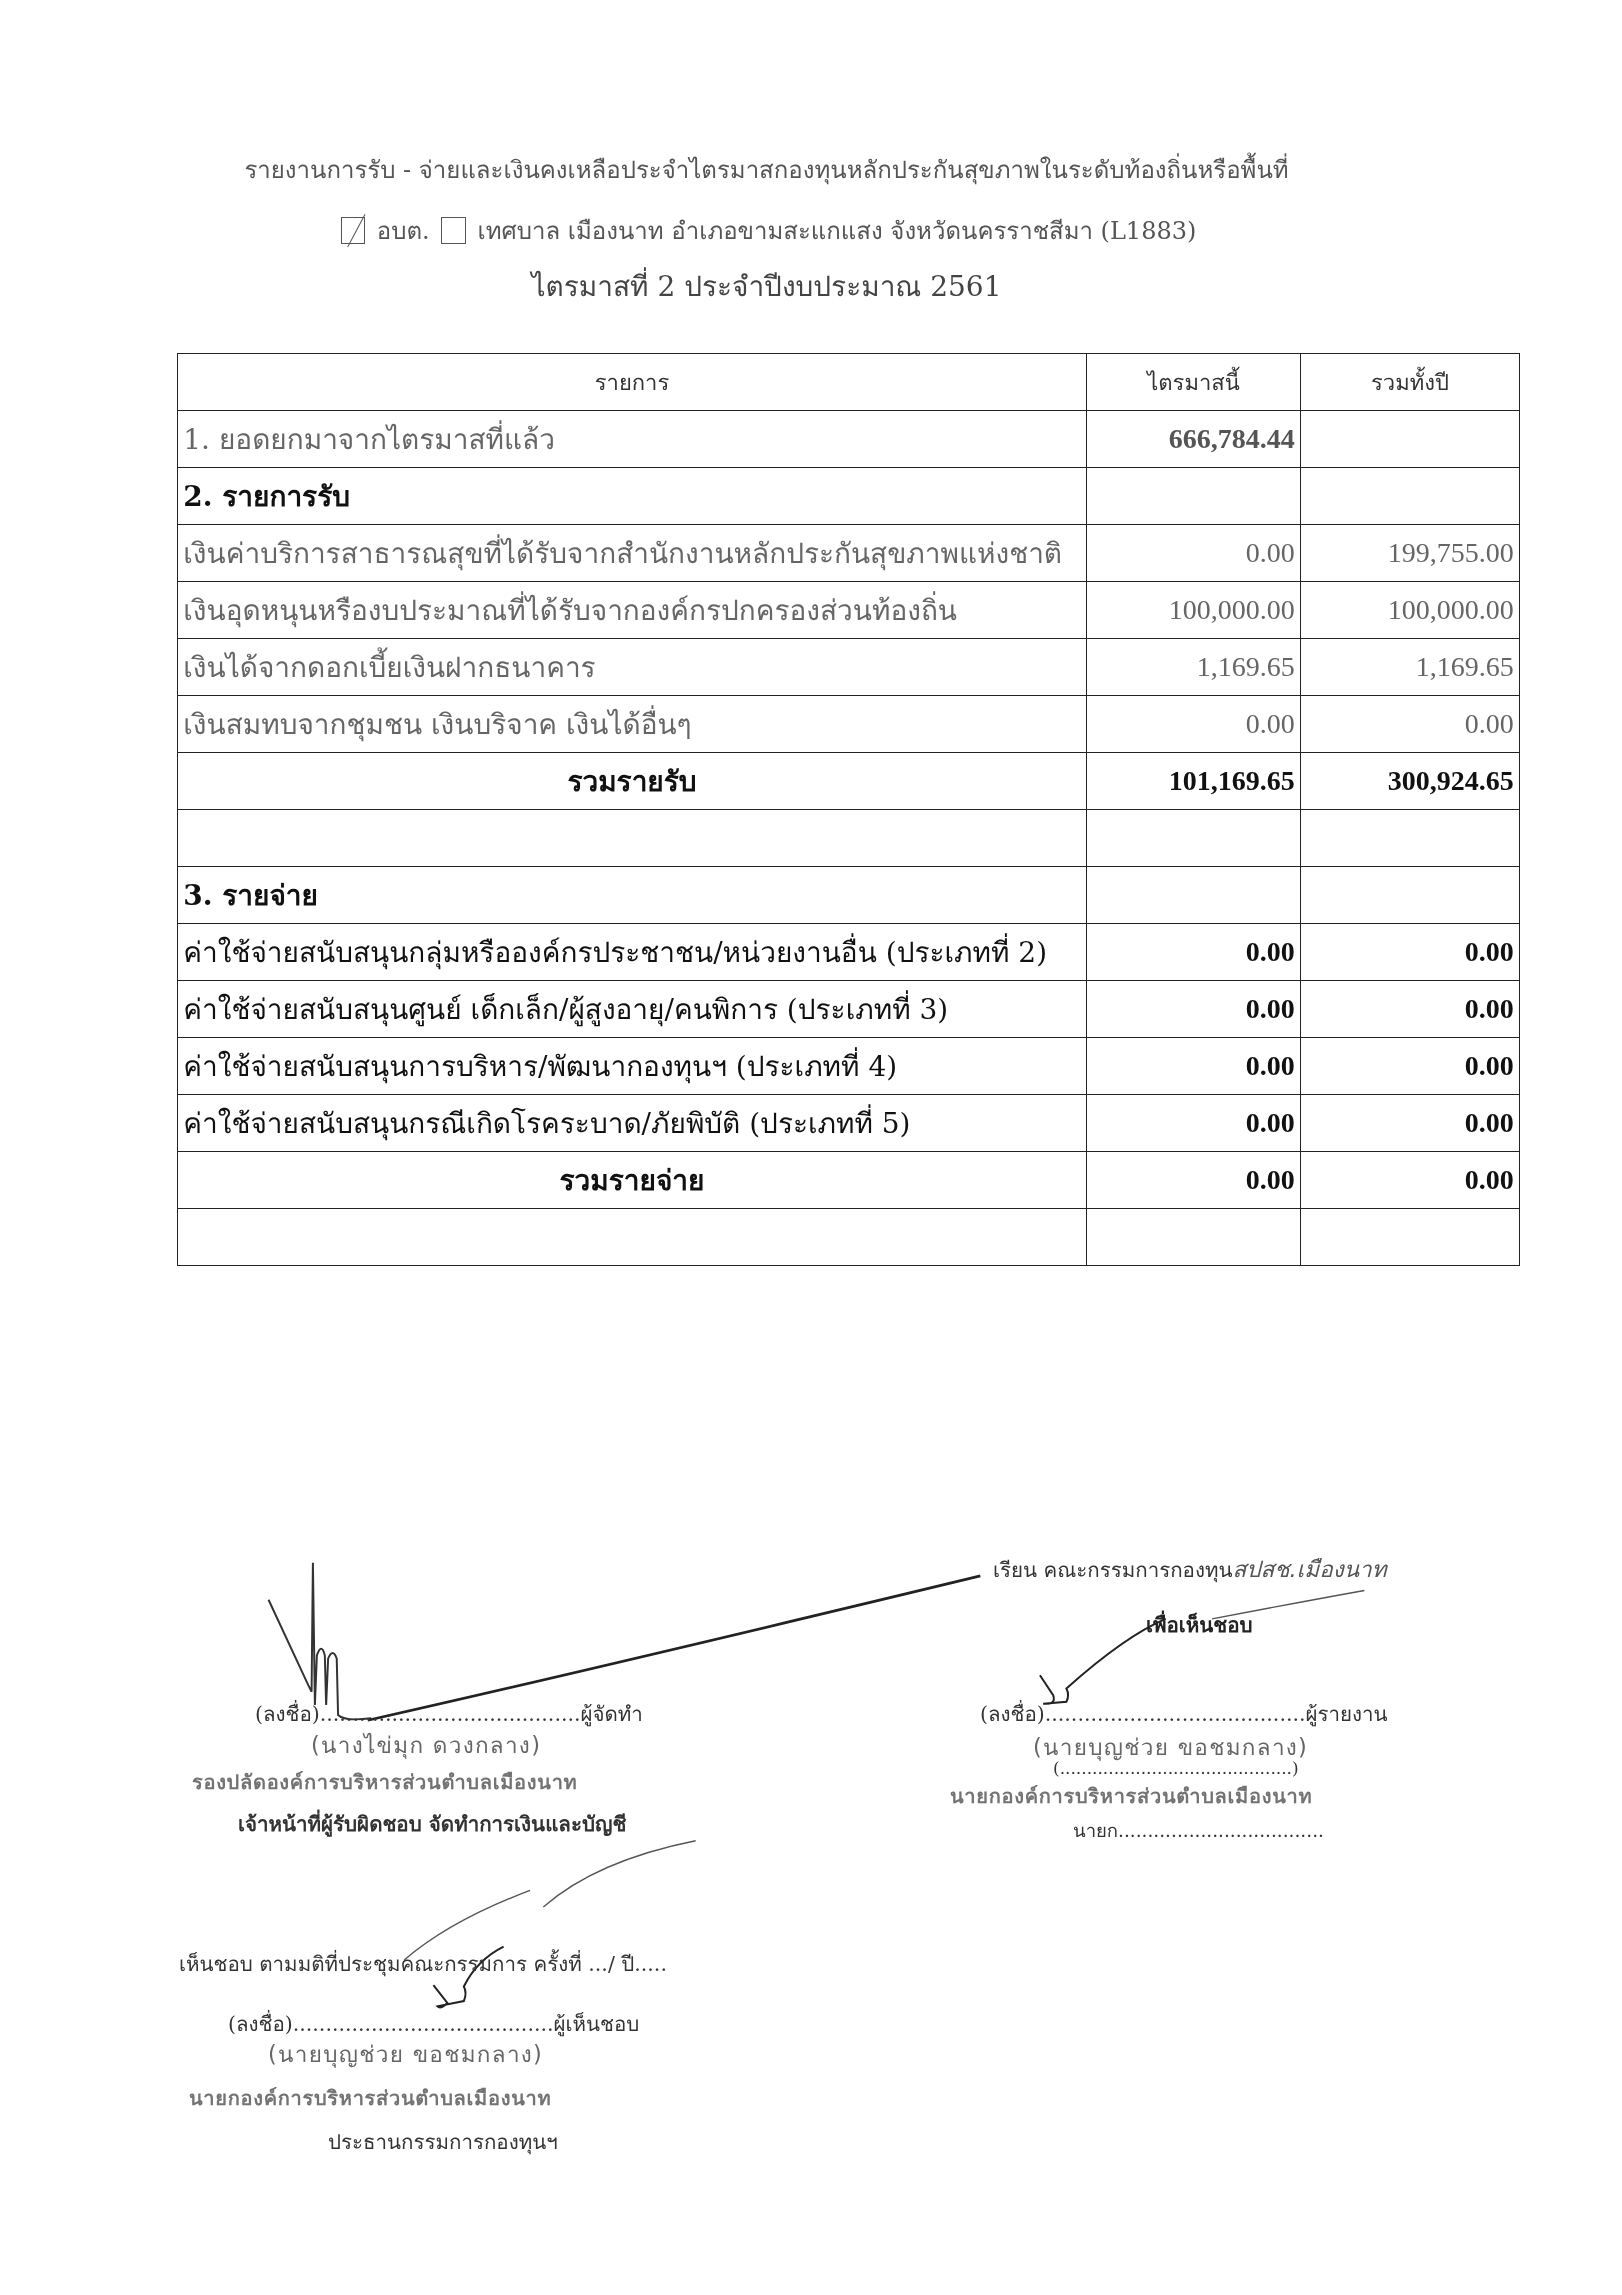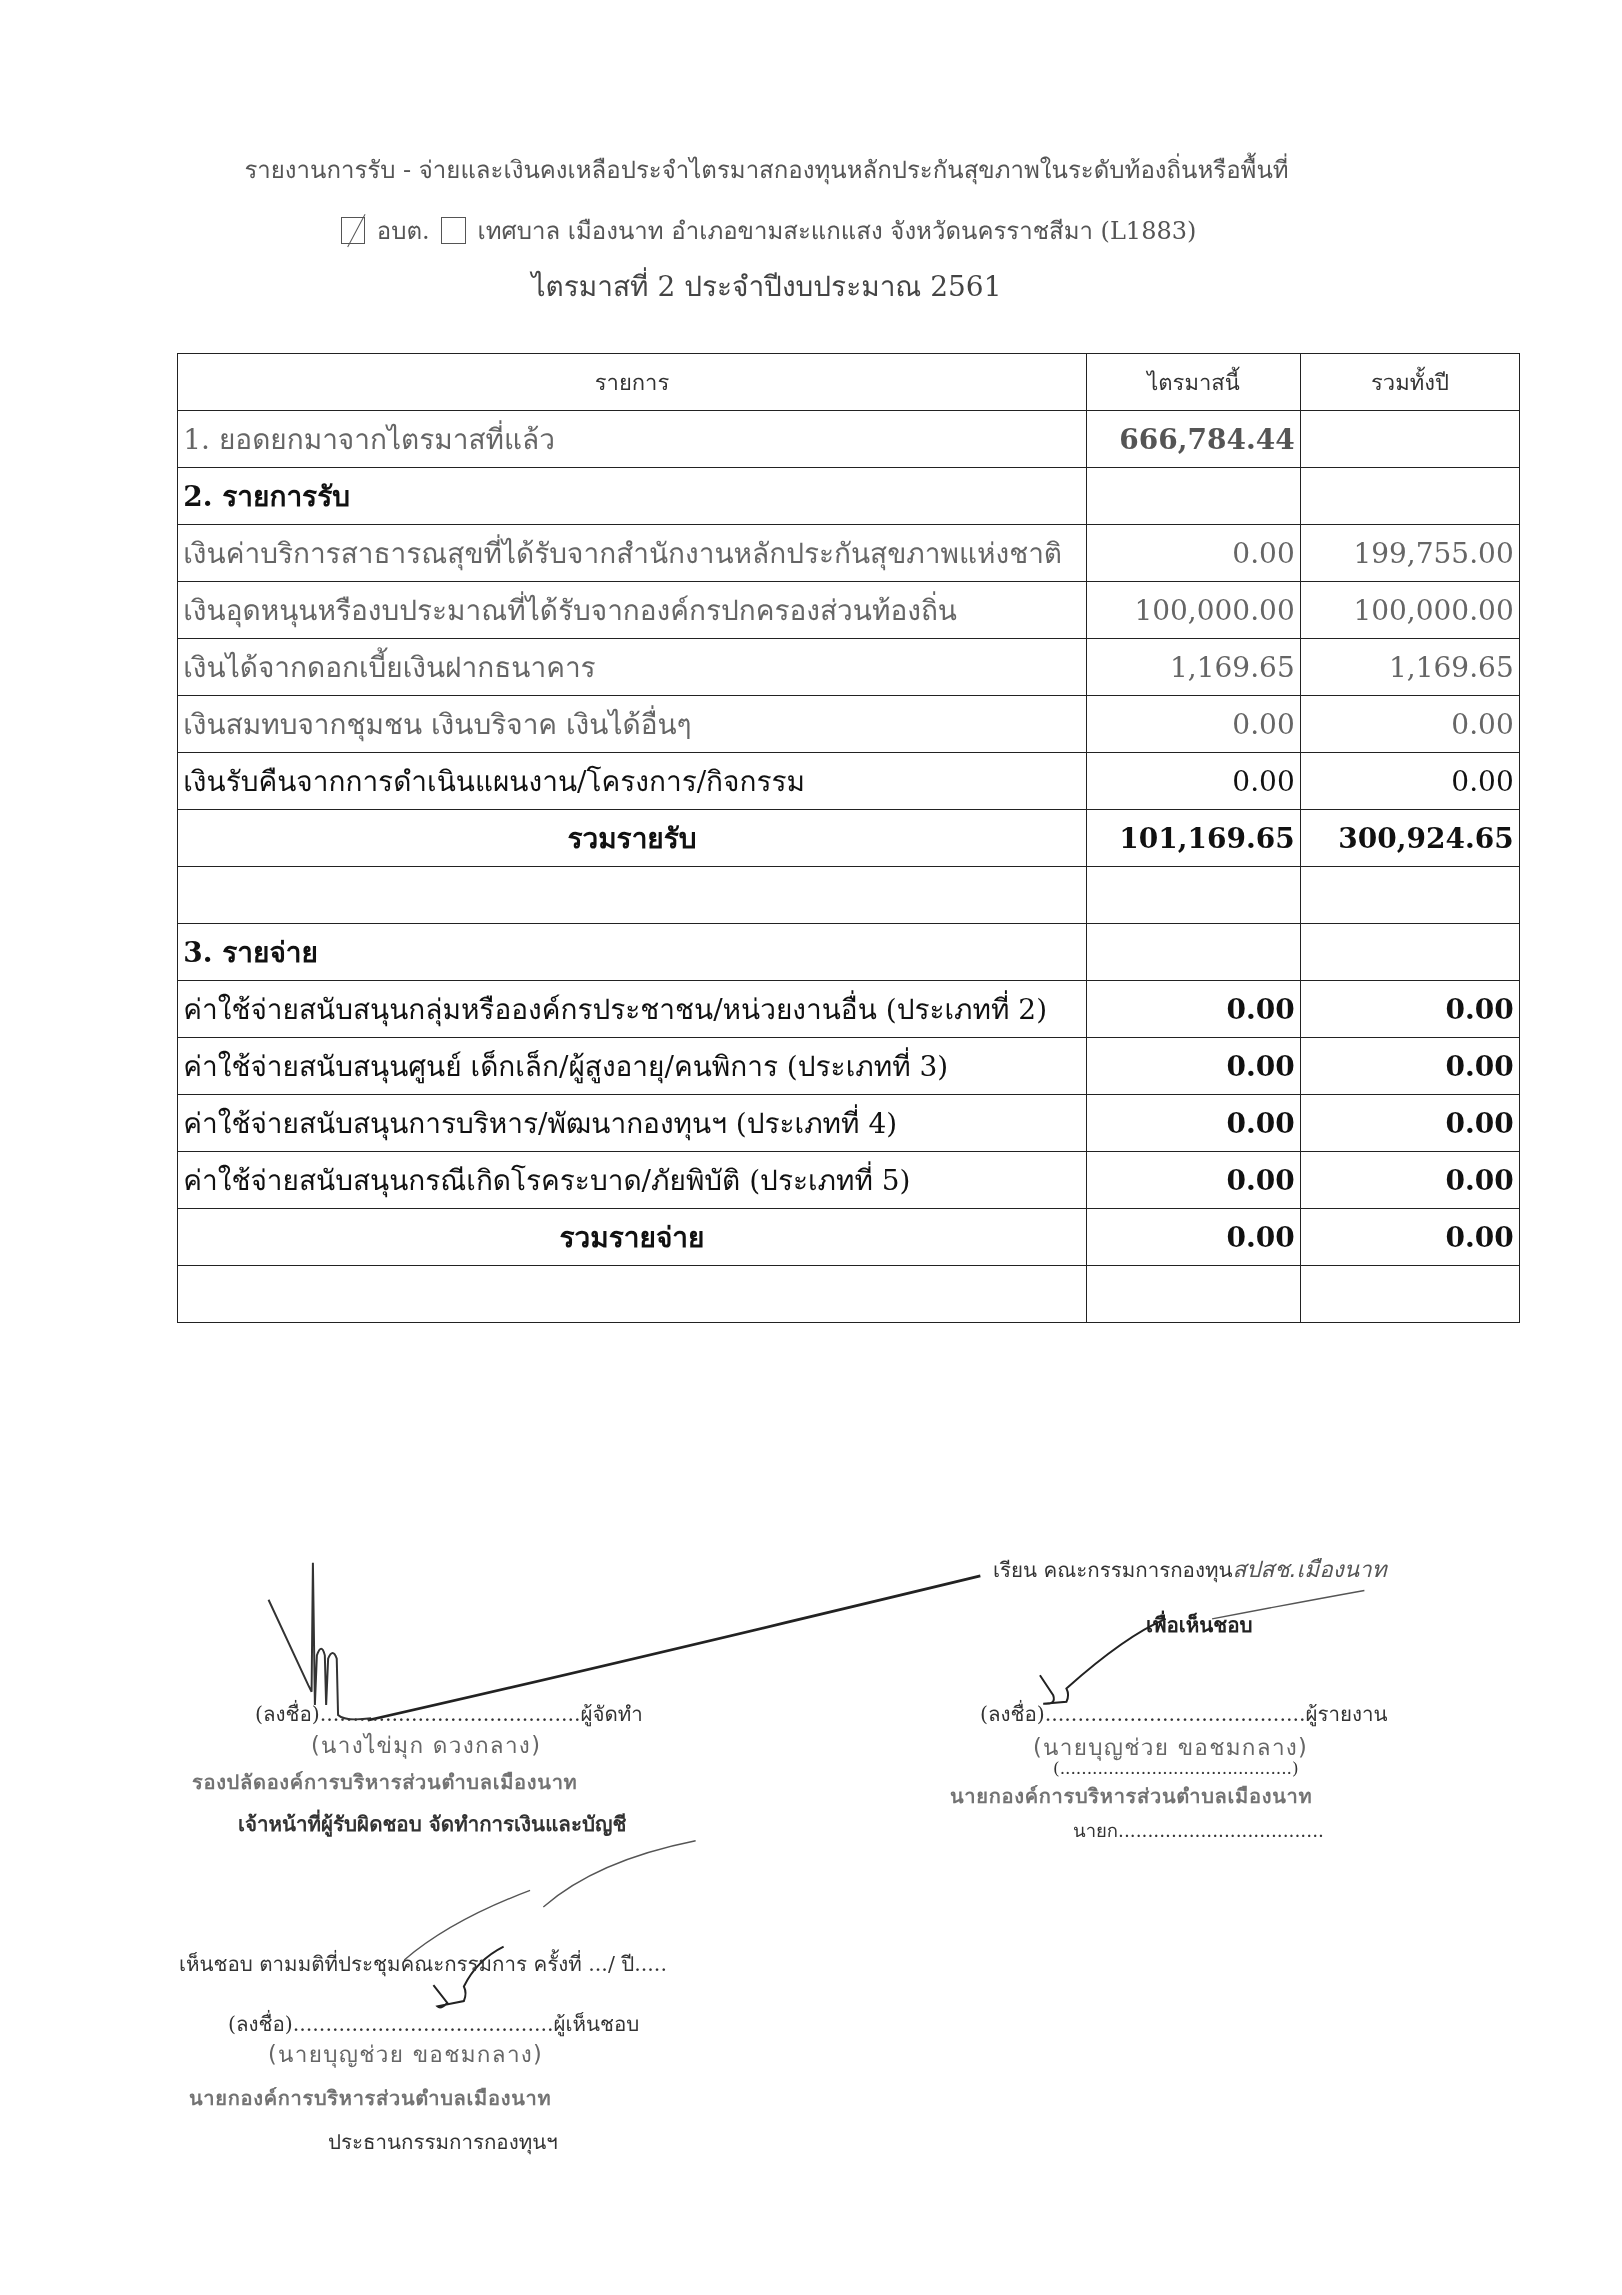--- a/index.html
+++ b/index.html
@@ -27,21 +27,21 @@
     font-family: "DejaVu Serif", "Liberation Serif", serif;
   }
   table.report td, table.report th {
     border: 1.7px solid #222; height: 56px; padding: 0 5.3px;
     font-size: 28px; font-weight: normal; color: #333; vertical-align: middle;
   }
   table.report col.c1 { width: 909px; }
   table.report col.c2 { width: 214px; }
   table.report col.c3 { width: 219px; }
   table.report th { text-align: center; font-size: 22px; }
-  td.num { text-align: right; padding-right: 2.6px; }
+  td.num { text-align: right; padding-right: 2.6px; font-family: Liberation Serif, serif; }
   td.lbl { text-align: left; padding-left: 2.6px; }
   tr.bold td { font-weight: bold; color: #111; }
   tr.total td.lbl { text-align: center; }
   tr.light td { color: #666; }
   tr.dark td { color: #111; }
 
   .sig { position: absolute; font-size: 20.5px; color: #333; white-space: nowrap; }
   .sig.bold { font-weight: bold; color: #222; }
   .sig.stamp { font-family: "DejaVu Sans", "Liberation Sans", sans-serif; font-size: 20px; color: #737373; font-weight: bold; letter-spacing: 0.7px; }
   .sig.name { font-family: "DejaVu Sans", "Liberation Sans", sans-serif; font-size: 22.5px; color: #666; letter-spacing: 1.3px; }
@@ -95,25 +95,20 @@
       <td class="num">100,000.00</td>
       <td class="num">100,000.00</td>
     </tr>
     <tr class="light">
       <td class="lbl">เงินได้จากดอกเบี้ยเงินฝากธนาคาร</td>
       <td class="num">1,169.65</td>
       <td class="num">1,169.65</td>
     </tr>
     <tr class="light">
       <td class="lbl">เงินสมทบจากชุมชน เงินบริจาค เงินได้อื่นๆ</td>
-      <td class="num">0.00</td>
-      <td class="num">0.00</td>
-    </tr>
-    <tr class="dark">
-      <td class="lbl">เงินรับคืนจากการดำเนินแผนงาน/โครงการ/กิจกรรม</td>
       <td class="num">0.00</td>
       <td class="num">0.00</td>
     </tr>
     <tr class="bold total">
       <td class="lbl">รวมรายรับ</td>
       <td class="num">101,169.65</td>
       <td class="num">300,924.65</td>
     </tr>
     <tr>
       <td class="lbl"></td>

